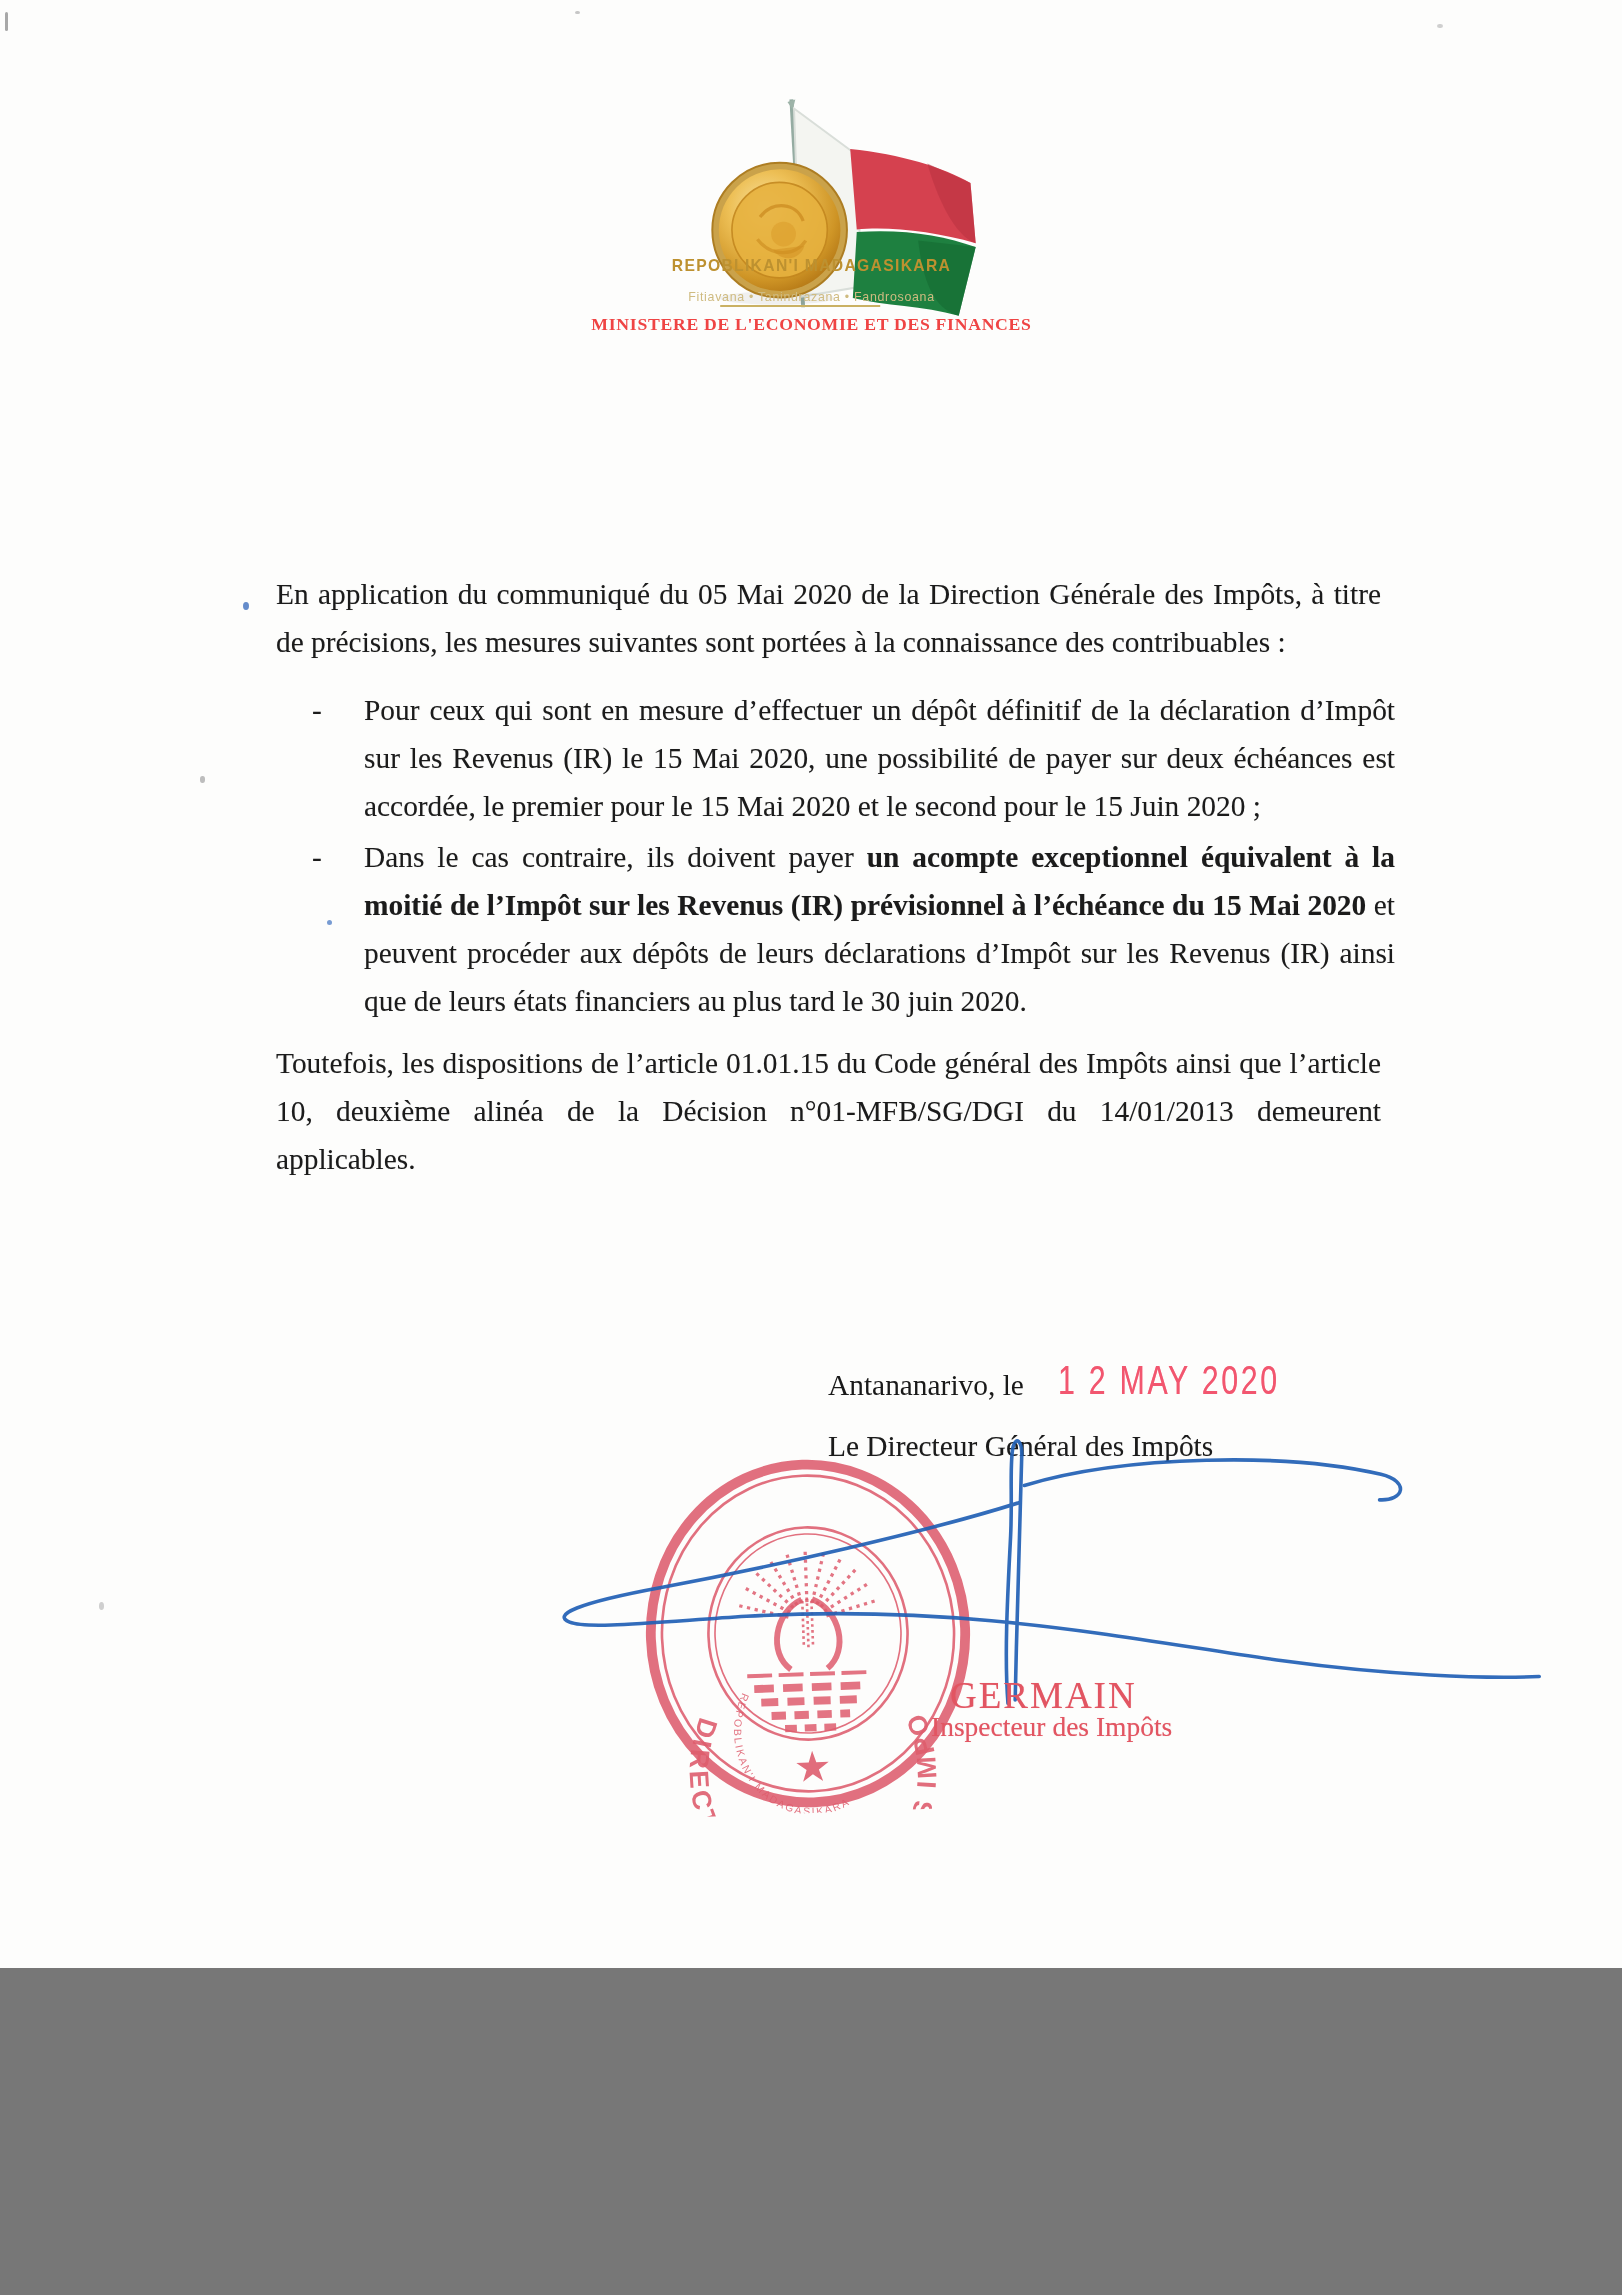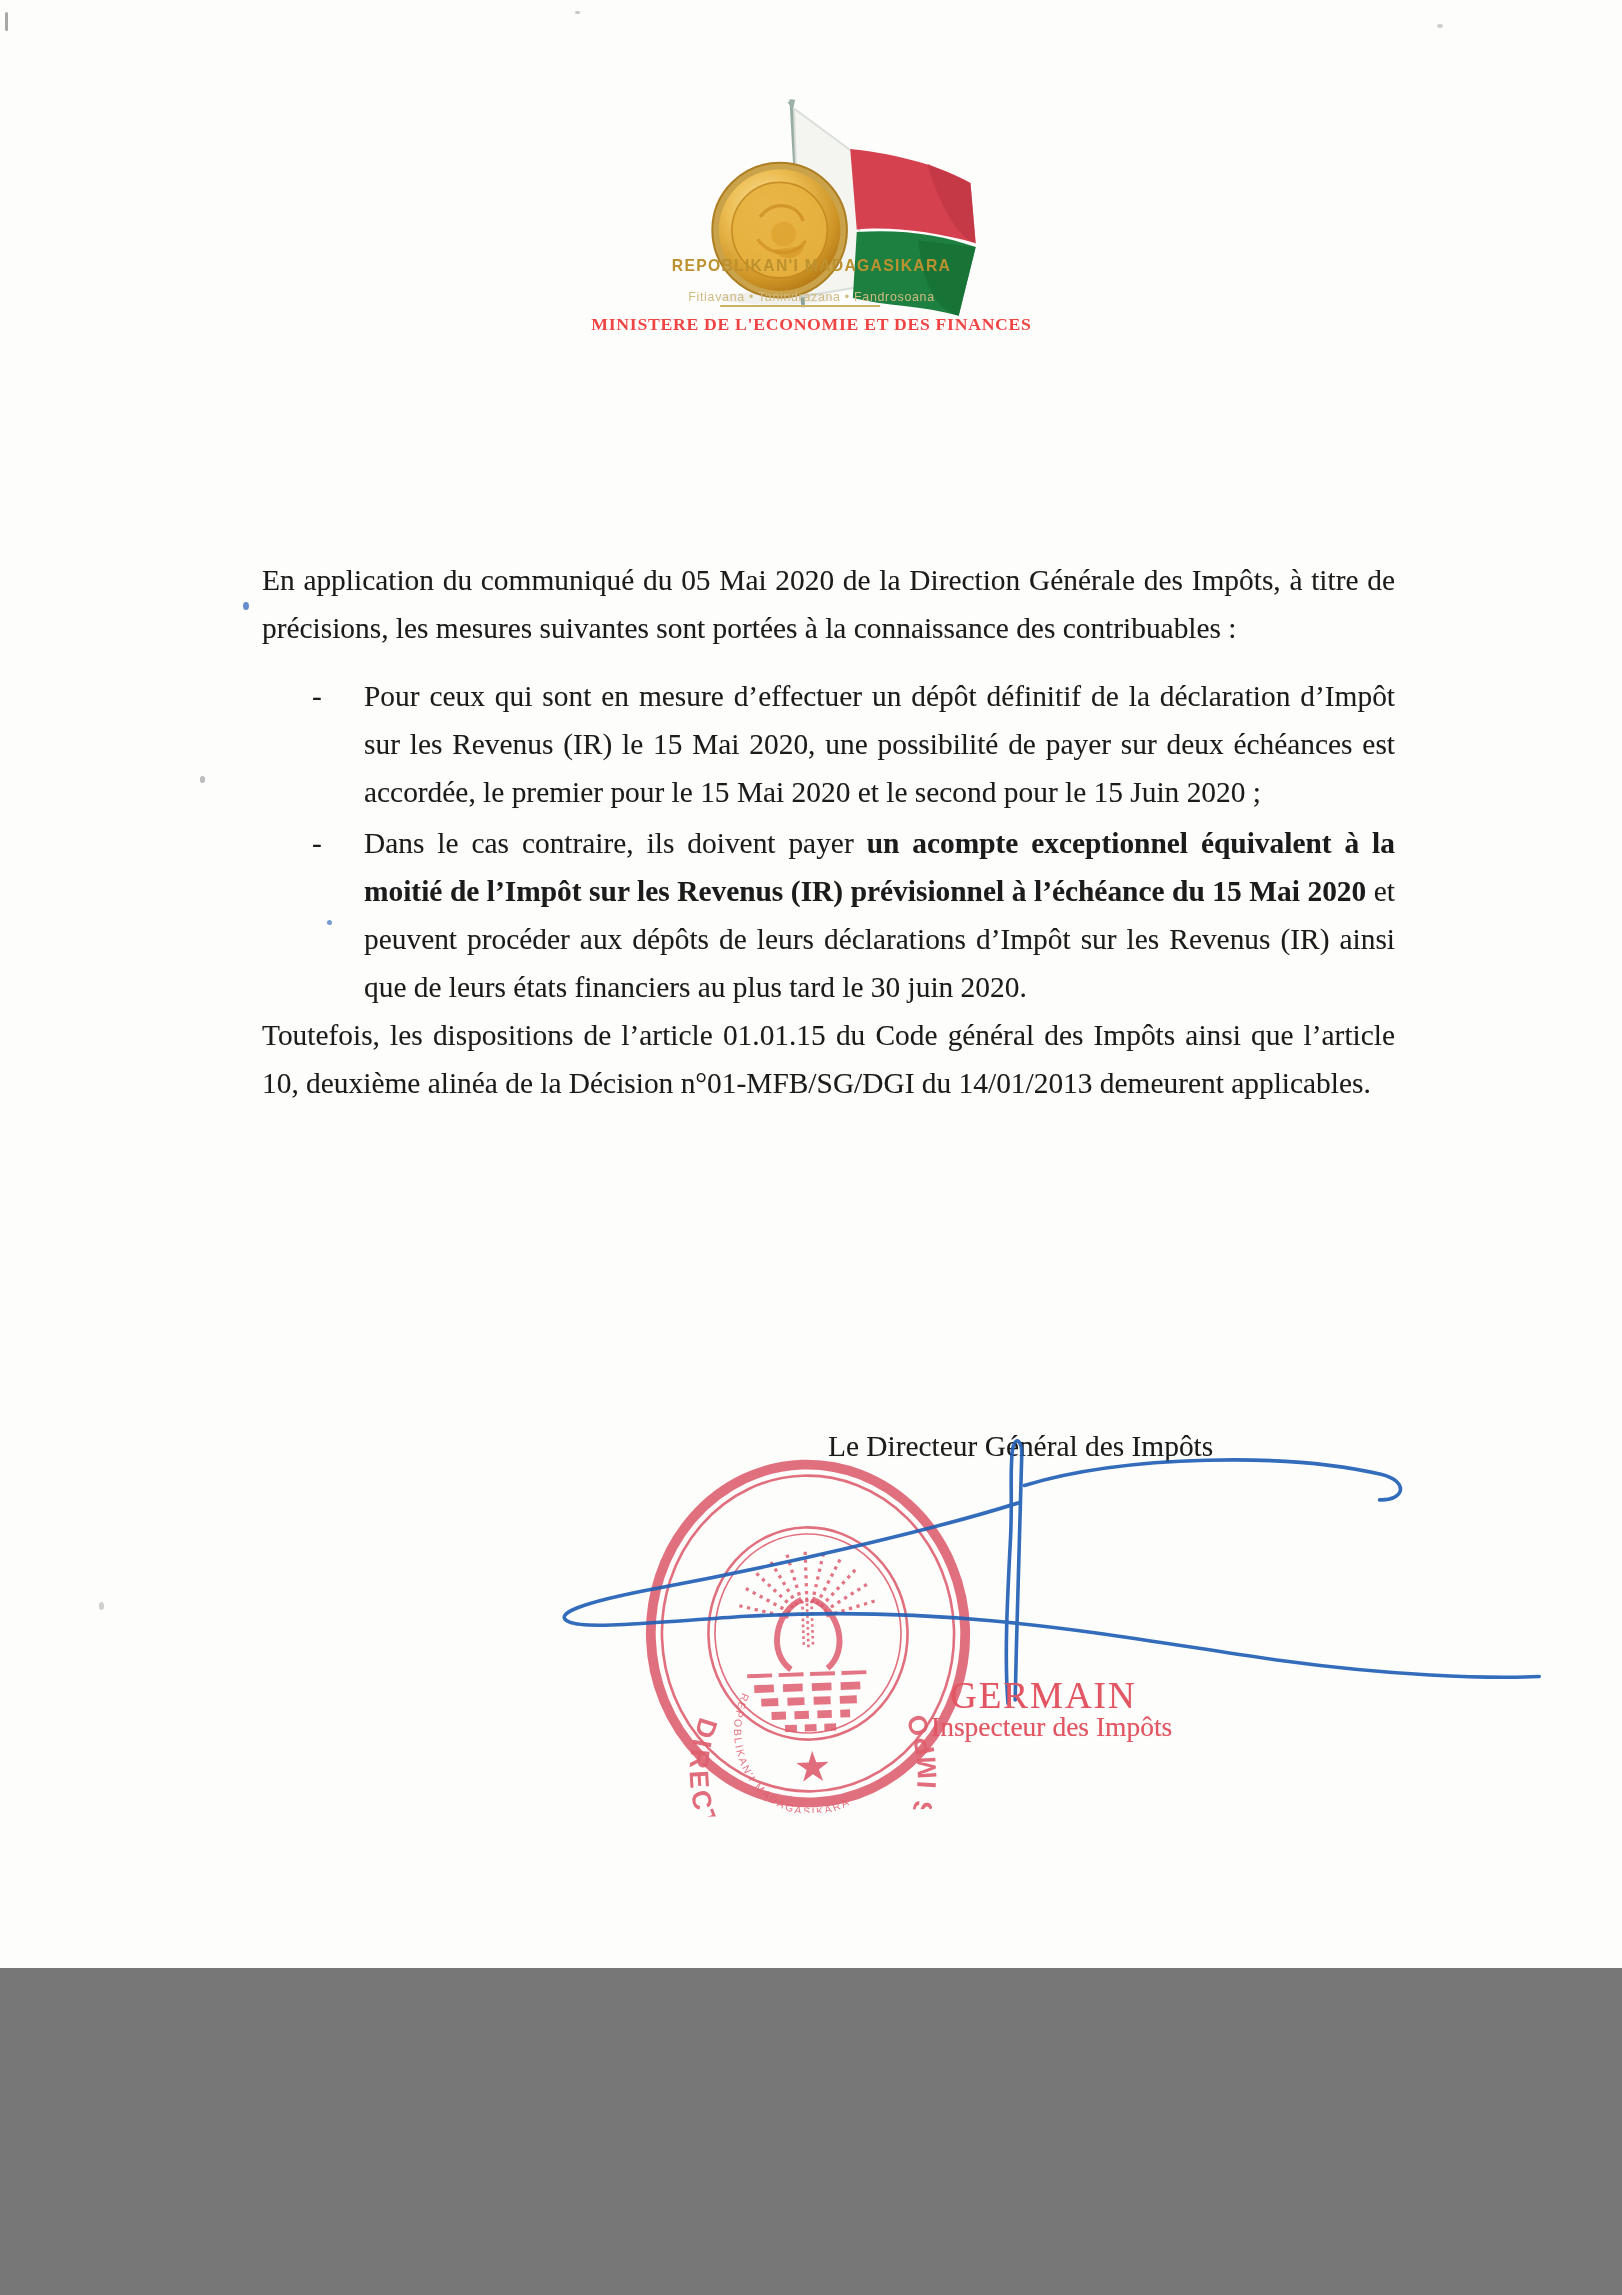--- a/index.html
+++ b/index.html
@@ -37,21 +37,21 @@
   .doc-title{
     position:absolute;left:0;top:432px;width:1623px;
     text-align:center;font-weight:bold;font-size:50px;letter-spacing:0.7px;color:#1e1e1e;
   }
   
   .body-copy{
     position:absolute;left:262px;top:556px;width:1133px;
     font-size:29.4px;line-height:48px;text-align:justify;
     color:#1b1b1b;text-shadow:0 0 0.7px rgba(20,20,20,.25);
   }
-  .body-copy p{margin:0;}
+  .body-copy p{margin:14px;}
   .body-copy .intro{margin-bottom:19.6px;}
   .bullet-list{list-style:none;margin:0;padding:0;}
   .bullet-list li{position:relative;padding-left:102px;}
   .bullet-list li + li{margin-top:3.9px;}
   .bullet-list .dash{position:absolute;left:50px;top:0;}
   .closing{margin-top:18.3px;}
   b.strong{font-weight:bold;}
   
   .place-line{
     position:absolute;left:828px;top:1362px;
@@ -147,20 +147,24 @@
         <span>Pour ceux qui sont en mesure d’effectuer un dépôt définitif de la déclaration d’Impôt sur les Revenus (IR) le 15 Mai 2020, une possibilité de payer sur deux échéances est accordée, le premier pour le 15 Mai 2020 et le second pour le 15 Juin 2020 ;</span>
       </li>
       <li>
         <span class="dash">-</span>
         <span>Dans le cas contraire, ils doivent payer </span><b class="strong">un acompte exceptionnel équivalent à la moitié de l’Impôt sur les Revenus (IR) prévisionnel à l’échéance du 15 Mai 2020</b><span> et peuvent procéder aux dépôts de leurs déclarations d’Impôt sur les Revenus (IR) ainsi que de leurs états financiers au plus tard le 30 juin 2020.</span>
       </li>
     </ul>
     <p class="closing">Toutefois, les dispositions de l’article 01.01.15 du Code général des Impôts ainsi que l’article 10, deuxième alinéa de la Décision n°01-MFB/SG/DGI du 14/01/2013 demeurent applicables.</p>
   </div>
 
+  <div class="place-line">
+    <span>Antananarivo, le</span>
+    <span class="date-stamp">1 2 MAY 2020</span>
+  </div>
   <div class="director-line">Le Directeur Général des Impôts</div>
 
   <svg class="stamp-svg" viewBox="-255 -274 510 548">
     <g stroke="#dc5163" fill="none" opacity=".88">
       <ellipse cx="0" cy="0" rx="240" ry="258" stroke-width="15"></ellipse>
       <ellipse cx="0" cy="0" rx="223" ry="241" stroke-width="4"></ellipse>
       <ellipse cx="0" cy="0" rx="152" ry="162" stroke-width="4"></ellipse>
       <ellipse cx="0" cy="0" rx="142" ry="152" stroke-width="2.5"></ellipse>
     </g>
     <defs>

